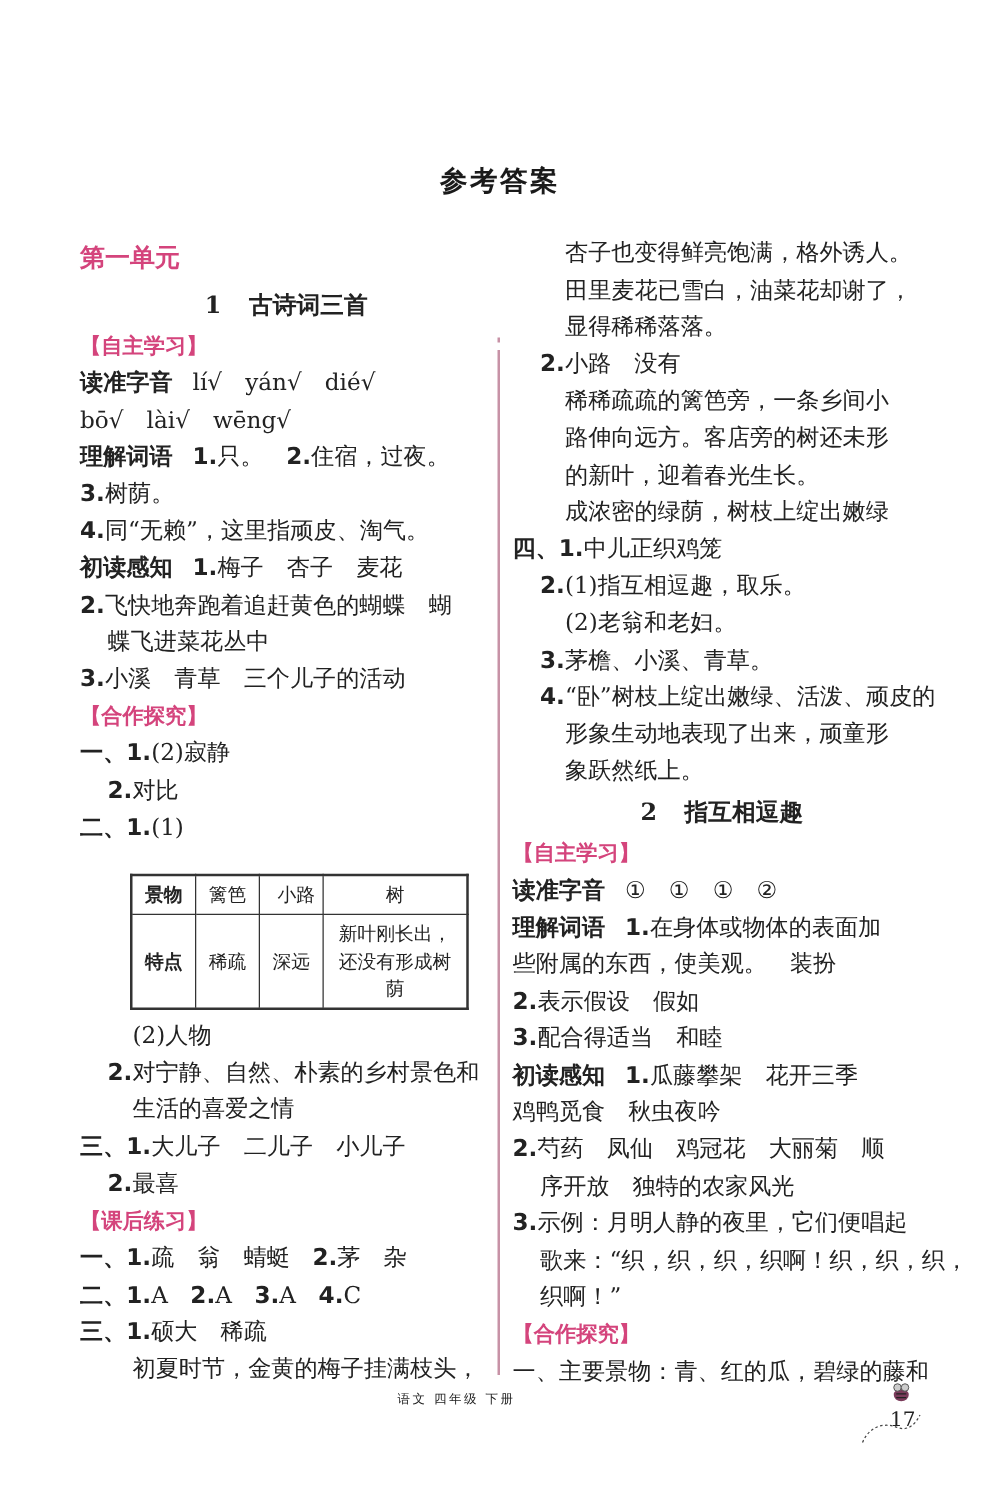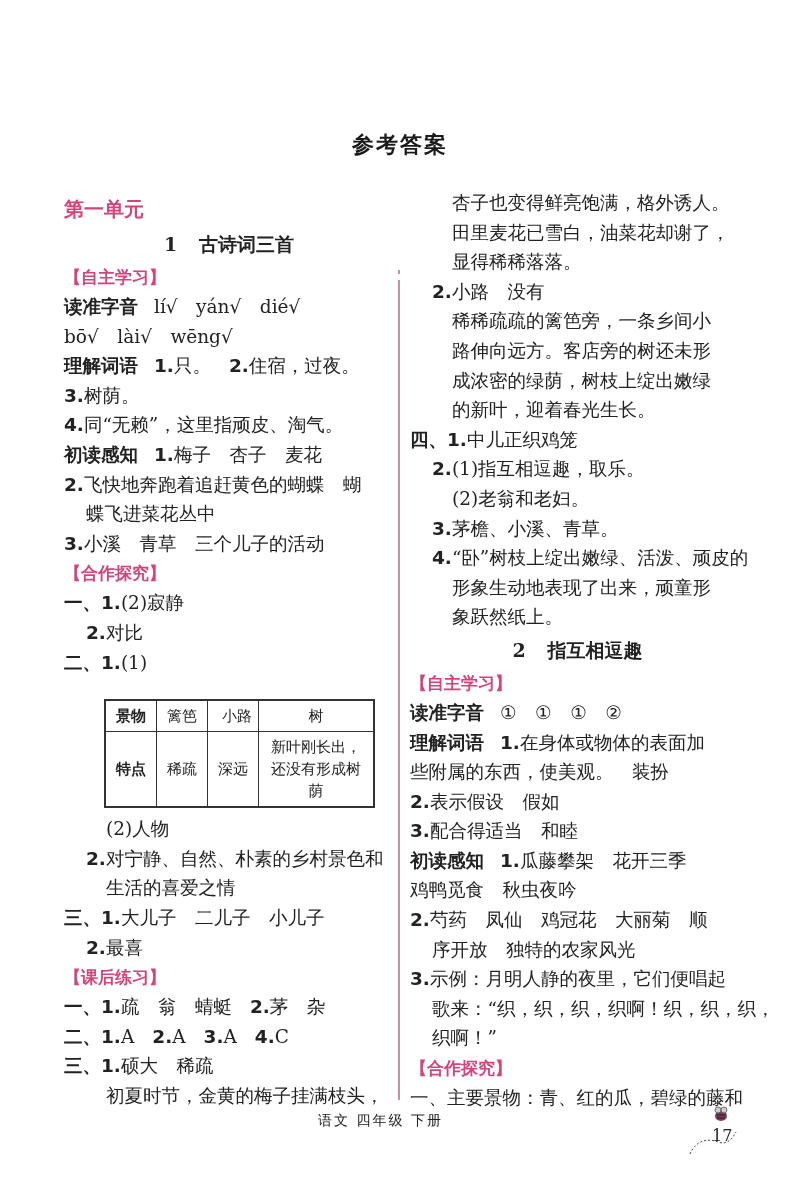--- a/index.html
+++ b/index.html
@@ -8,34 +8,34 @@
     font-family: "DejaVu Serif", "Liberation Serif", serif; color: #222;
   }
   .title {
     position: absolute; left: 0; width: 800px; top: 130px; text-align: center;
     font-family: "DejaVu Sans", sans-serif; font-weight: bold; font-size: 22px; letter-spacing: 2px; color: #1a1a1a;
   }
   .col { position: absolute; font-size: 18.5px; line-height: 29.6px; }
   .col-left { left: 64px; top: 192px; width: 330px; }
   .col-right { left: 410px; top: 188px; width: 335px; }
   .divider { position: absolute; left: 398px; width: 2px; background: #c792a6; }
-  .unit { font-family: Liberation Sans, sans-serif; font-weight: bold; color: #d4447c; font-size: 20px; line-height: 34px; }
+  .unit { font-family: Liberation Mono, monospace; font-weight: bold; color: #d4447c; font-size: 20px; line-height: 34px; }
   .lesson { text-align: center; font-weight: bold; font-size: 19px; line-height: 36px; }
   .lesson .num { margin-right: 22px; }
   .sec { font-family: "DejaVu Sans", sans-serif; font-weight: bold; color: #d4447c; font-size: 17px; line-height: 30px; }
   .line { white-space: nowrap; }
   .b { font-weight: bold; font-family: "DejaVu Sans", sans-serif; }
   .lbl { font-family: "DejaVu Sans", sans-serif; font-weight: bold; margin-right: 16px; }
   .i1 { padding-left: 22px; }
   .i2 { padding-left: 42px; }
   .gap { display: inline-block; width: 18px; }
   table.ans { border-collapse: collapse; margin: 22px 0 6px 40px; font-size: 15px; line-height: 22px; border: 2px solid #333; }
   table.ans td { border: 1px solid #333; text-align: center; padding: 4px 6px; vertical-align: middle; }
   table.ans td.h { font-family: "DejaVu Sans", sans-serif; font-weight: bold; }
-  .footer { position: absolute; top: 1112px; left: 318px; font-size: 14px; letter-spacing: 2px; font-family: "DejaVu Sans", sans-serif; }
+  .footer { position: absolute; top: 1112px; left: 318px; font-size: 10px; letter-spacing: 2px; font-family: "DejaVu Sans", sans-serif; }
   .pagenum { position: absolute; top: 1126px; left: 712px; font-size: 16px; font-family: "DejaVu Serif", serif; }
   .bee { position: absolute; left: 712px; top: 1106px; width: 18px; height: 16px; }
   .trail { position: absolute; left: 688px; top: 1120px; width: 52px; height: 36px; }
 </style>
 </head>
 <body>
 
 <div class="title">参考答案</div>
 
 <div class="divider" style="top:270px;height:4px;"></div>
@@ -88,22 +88,22 @@
   <div class="line i2">初夏时节，金黄的梅子挂满枝头，</div>
 </div>
 
 <div class="col col-right">
   <div class="line i2">杏子也变得鲜亮饱满，格外诱人。</div>
   <div class="line i2">田里麦花已雪白，油菜花却谢了，</div>
   <div class="line i2">显得稀稀落落。</div>
   <div class="line i1"><span class="b">2.</span><span>小路　没有</span></div>
   <div class="line i2">稀稀疏疏的篱笆旁，一条乡间小</div>
   <div class="line i2">路伸向远方。客店旁的树还未形</div>
+  <div class="line i2">的新叶，迎着春光生长。</div>
   <div class="line i2">成浓密的绿荫，树枝上绽出嫩绿</div>
-  <div class="line i2">的新叶，迎着春光生长。</div>
   <div class="line"><span class="b">四、</span><span class="b">1.</span><span>中儿正织鸡笼</span></div>
   <div class="line i1"><span class="b">2.</span><span>(1)指互相逗趣，取乐。</span></div>
   <div class="line i2">(2)老翁和老妇。</div>
   <div class="line i1"><span class="b">3.</span><span>茅檐、小溪、青草。</span></div>
   <div class="line i1"><span class="b">4.</span><span>“卧”树枝上绽出嫩绿、活泼、顽皮的</span></div>
   <div class="line i2">形象生动地表现了出来，顽童形</div>
   <div class="line i2">象跃然纸上。</div>
   <div class="lesson"><span class="num">2</span><span>指互相逗趣</span></div>
   <div class="sec">【自主学习】</div>
   <div class="line"><span class="lbl">读准字音</span><span>①　①　①　②</span></div>

